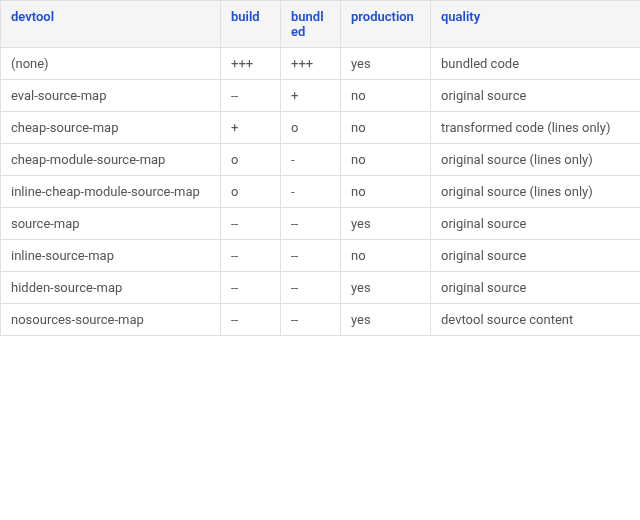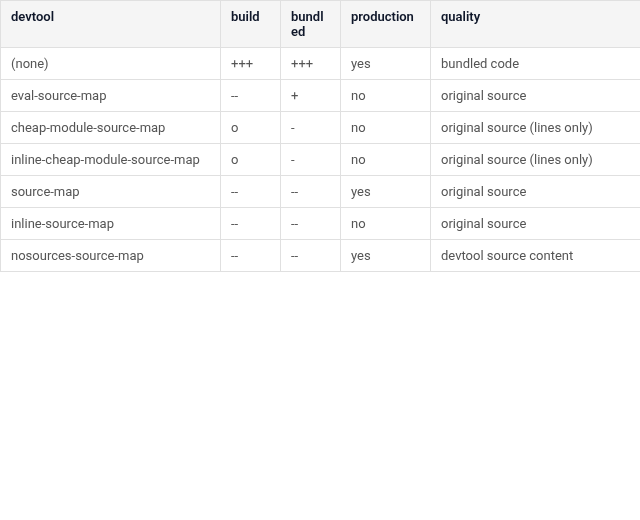--- a/index.html
+++ b/index.html
@@ -18,21 +18,21 @@
   th, td {
     border: 1px solid #e0e0e0;
     padding: 8px 10px;
     text-align: left;
     vertical-align: top;
     word-wrap: break-word;
   }
   th {
     background: #f5f5f5;
     font-weight: 600;
-    color: #0f172a;
+    color: #1d4ed8;
   }
   col.col-devtool    { width: 220px; }
   col.col-build      { width: 60px; }
   col.col-rebuild    { width: 60px; }
   col.col-production { width: 90px; }
   col.col-quality    { width: 210px; }
 </style>
 </head>
 <body>
 
@@ -62,20 +62,27 @@
         <td>bundled code</td>
       </tr>
       <tr>
         <td>eval-source-map</td>
         <td>--</td>
         <td>+</td>
         <td>no</td>
         <td>original source</td>
       </tr>
       <tr>
+        <td>cheap-source-map</td>
+        <td>+</td>
+        <td>o</td>
+        <td>no</td>
+        <td>transformed code (lines only)</td>
+      </tr>
+      <tr>
         <td>cheap-module-source-map</td>
         <td>o</td>
         <td>-</td>
         <td>no</td>
         <td>original source (lines only)</td>
       </tr>
       <tr>
         <td>inline-cheap-module-source-map</td>
         <td>o</td>
         <td>-</td>
@@ -90,20 +97,27 @@
         <td>original source</td>
       </tr>
       <tr>
         <td>inline-source-map</td>
         <td>--</td>
         <td>--</td>
         <td>no</td>
         <td>original source</td>
       </tr>
       <tr>
+        <td>hidden-source-map</td>
+        <td>--</td>
+        <td>--</td>
+        <td>yes</td>
+        <td>original source</td>
+      </tr>
+      <tr>
         <td>nosources-source-map</td>
         <td>--</td>
         <td>--</td>
         <td>yes</td>
         <td>devtool source content</td>
       </tr>
     </tbody>
 </table>
 
 </body></html>

